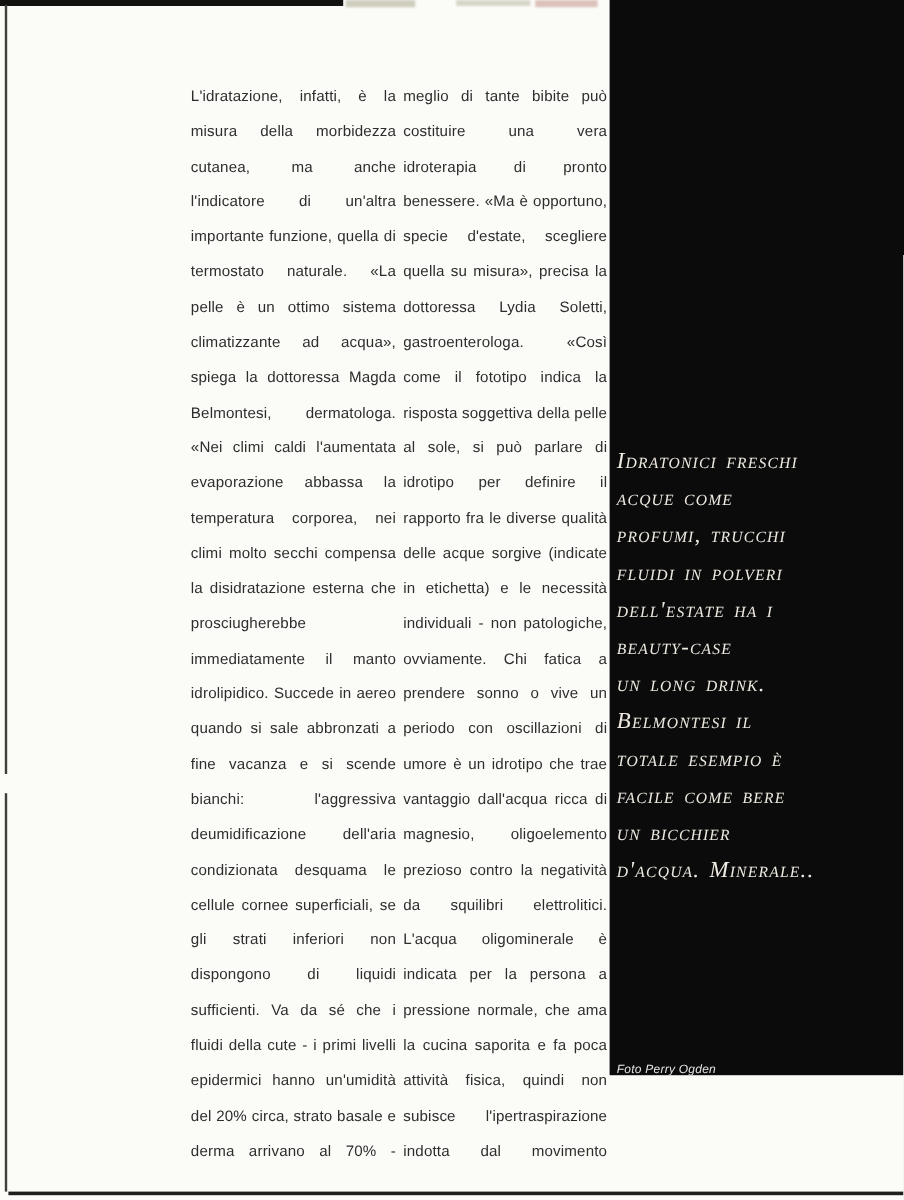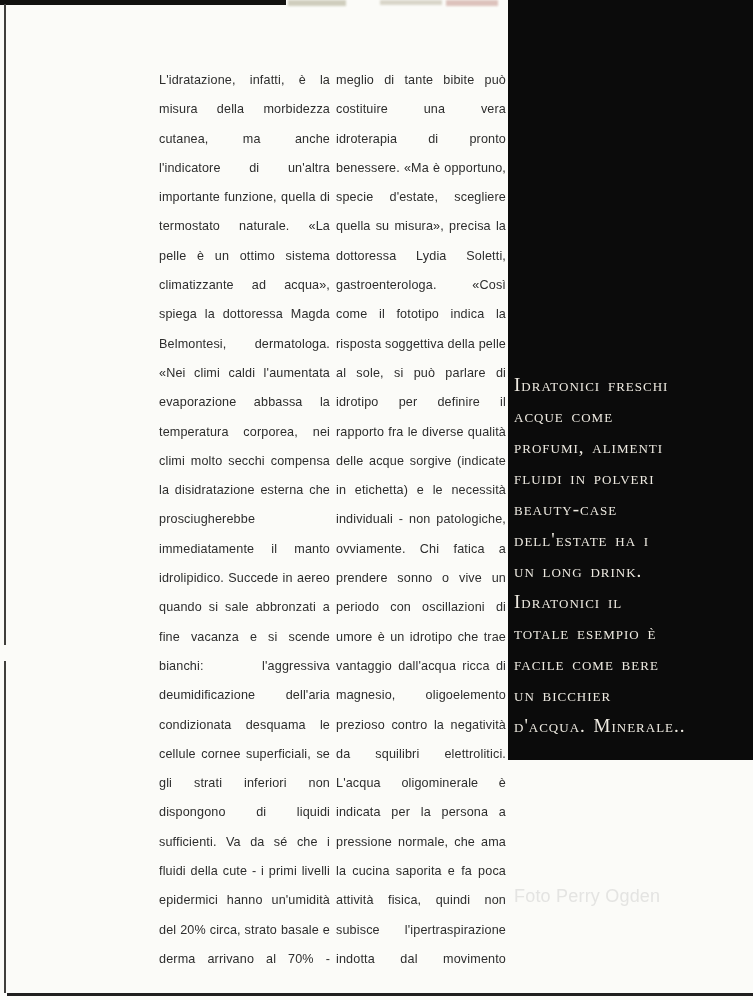--- a/index.html
+++ b/index.html
@@ -47,37 +47,38 @@
     letter-spacing: 0.15px;
     color: #2d2d2d;
     text-align: justify;
   }
   .col-1 { left: 159px; width: 171px; }
   .col-2 { left: 336px; width: 170px; }
 
   
   .panel {
     position: absolute; left: 508px; top: 0;
-    width: 245px; height: 760px;
+    width: 245px; height: 896px;
     background: #0b0b0b;
+    font-style: italic;
   }
   .quote {
     position: absolute; left: 6px; top: 369px;
     width: 235px;
     font-family: "Liberation Serif", serif;
     font-variant: small-caps;
     font-size: 19px; line-height: 31px;
     letter-spacing: 1px; word-spacing: 2px;
     color: #eeeae1;
   }
   .quote-line { height: 31px; white-space: nowrap; }
   .credit {
     position: absolute; left: 6px; top: 886px;
     font-family: "Liberation Sans", sans-serif;
-    font-size: 18px; letter-spacing: 0.2px;
+    font-size: 10px; letter-spacing: 0.2px;
     color: #e4e4e2;
   }
 </style>
 </head>
 <body>
 
 <div class="page">
 
   <div class="top-bar"></div>
   <div class="smudge smudge-1"></div>
@@ -88,26 +89,26 @@
   <div class="bottom-line"></div>
 
   <div class="body-col col-1">L'idratazione, infatti, è la misura della morbidezza cutanea, ma anche l'indicatore di un'altra importante funzione, quella di termostato naturale. «La pelle è un ottimo sistema climatizzante ad acqua», spiega la dottoressa Magda Belmontesi, dermatologa. «Nei climi caldi l'aumentata evaporazione abbassa la temperatura corporea, nei climi molto secchi compensa la disidratazione esterna che prosciugherebbe immediatamente il manto idrolipidico. Succede in aereo quando si sale abbronzati a fine vacanza e si scende bianchi: l'aggressiva deumidificazione dell'aria condizionata desquama le cellule cornee superficiali, se gli strati inferiori non dispongono di liquidi sufficienti. Va da sé che i fluidi della cute - i primi livelli epidermici hanno un'umidità del 20% circa, strato basale e derma arrivano al 70% - vanno amministrati saggiamente. Reintegrandoli subito se il corpo ha veramente bisogno di termoregolarsi, trattenendoli se la dispersione è eccessiva o immotivata. Meglio ancora, risparmiandoli». E come? «Alla reintegrazione provvede istintivamente l'organismo che segnala il desiderio di frutta e verdura, alimenti ad alto contenuto d'acqua. Oltre che di zuccheri, sali e vitamine immediatamente fruibili dalla pelle». A chi teme l'effetto pancia gonfia, i nutrizionisti consigliano di concentrare la dose giornaliera (non oltre 500 gr.) in un unico pasto, per esempio sotto forma di macedonia, associata a gallette integrali per minimizzare il volume della cellulosa. E poi c'è l'acqua minerale, che oltre a dissetare</div>
 
   <div class="body-col col-2">meglio di tante bibite può costituire una vera idroterapia di pronto benessere. «Ma è opportuno, specie d'estate, scegliere quella su misura», precisa la dottoressa Lydia Soletti, gastroenterologa. «Così come il fototipo indica la risposta soggettiva della pelle al sole, si può parlare di idrotipo per definire il rapporto fra le diverse qualità delle acque sorgive (indicate in etichetta) e le necessità individuali - non patologiche, ovviamente. Chi fatica a prendere sonno o vive un periodo con oscillazioni di umore è un idrotipo che trae vantaggio dall'acqua ricca di magnesio, oligoelemento prezioso contro la negatività da squilibri elettrolitici. L'acqua oligominerale è indicata per la persona a pressione normale, che ama la cucina saporita e fa poca attività fisica, quindi non subisce l'ipertraspirazione indotta dal movimento prolungato. Le acque iposodiche, più leggere, sono ideali per soggetti a rischio ritenzione idrica, vale a dire occhi gonfi al mattino e gambe pesanti la sera, perché facilitano la diuresi, cosa utile anche per drenare l'acqua dai tessuti "succulenti" (leggi cellulite molle). Sono sconsigliate invece a chi ha pressione bassa, a chi fa intensa attività sportiva, a chi suda molto per qualsivoglia motivo: questi idrotipi devono bere acque minerali, cioè ricche di sali. Mentre la persona emotiva, che somatizza lo stress scaricando le tensioni sullo stomaco, è un idrotipo a cui si addice acqua minerale ricca in carbonato e calcio, che facilita la digestione e tampona la secrezione acida. Acqua consigliabile</div>
 
   <div class="panel">
     <div class="quote">
       <div class="quote-line">Idratonici freschi</div>
       <div class="quote-line">acque come</div>
-      <div class="quote-line">profumi, alimenti</div>
+      <div class="quote-line">profumi, trucchi</div>
       <div class="quote-line">fluidi in polveri</div>
+      <div class="quote-line">dell'estate ha i</div>
       <div class="quote-line">beauty-case</div>
-      <div class="quote-line">dell'estate ha i</div>
       <div class="quote-line">un long drink.</div>
-      <div class="quote-line">Idratonici il</div>
+      <div class="quote-line">Belmontesi il</div>
       <div class="quote-line">totale esempio è</div>
       <div class="quote-line">facile come bere</div>
       <div class="quote-line">un bicchier</div>
       <div class="quote-line">d'acqua. Minerale..</div>
     </div>
     <div class="credit">Foto Perry Ogden</div>
   </div>
 
 </div>
 

